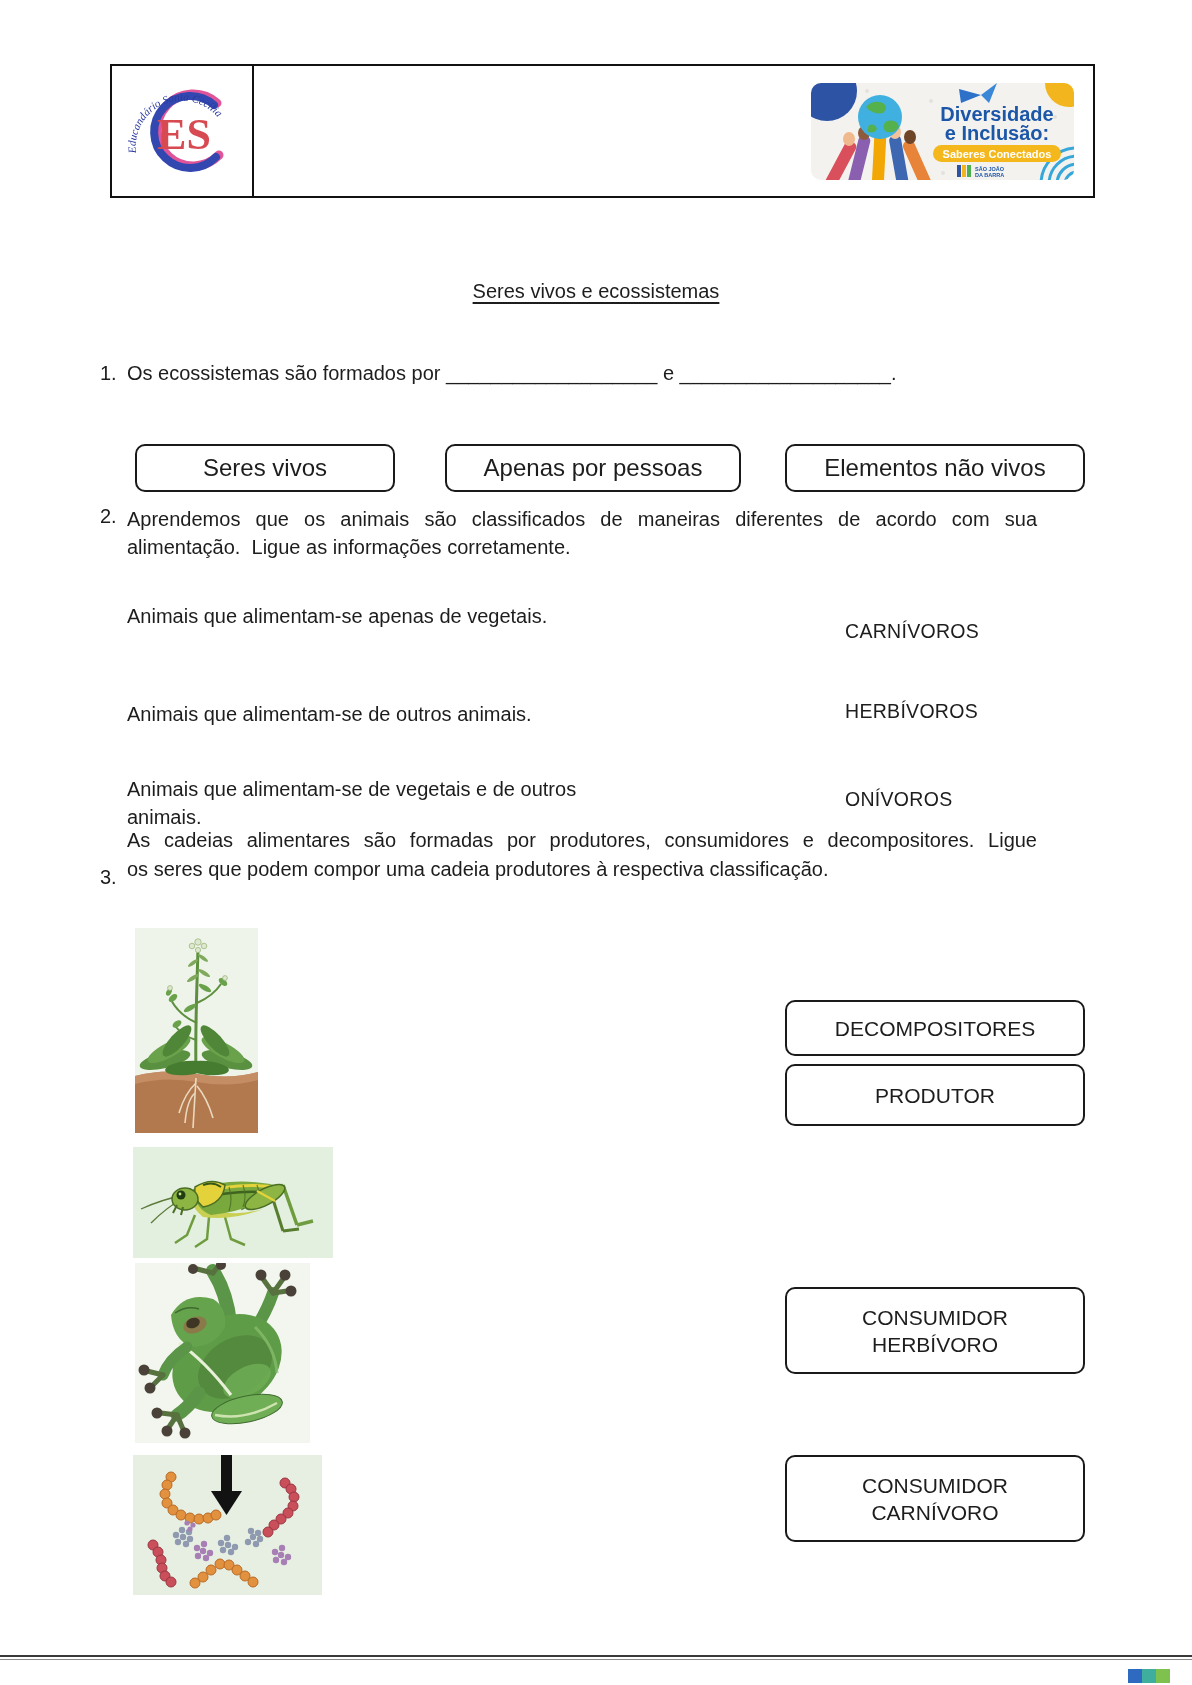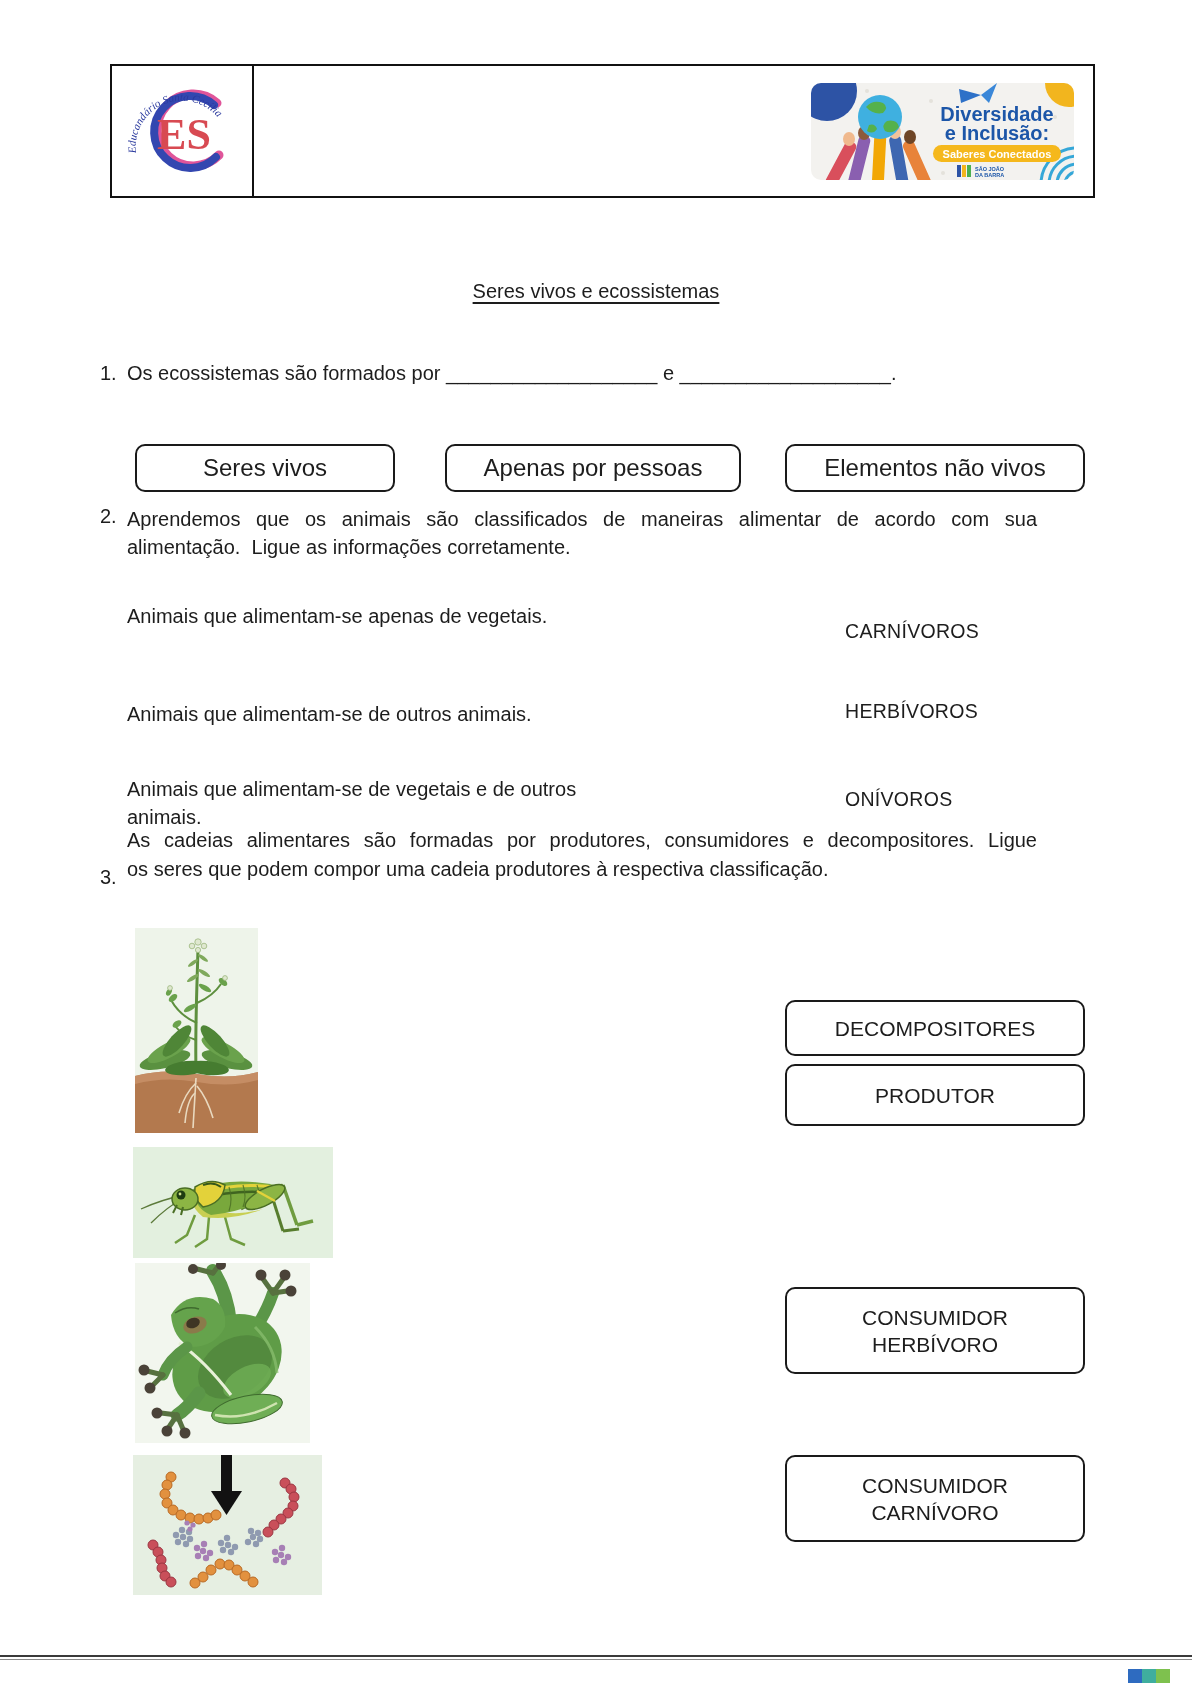--- a/index.html
+++ b/index.html
@@ -159,21 +159,21 @@
     <div class="rbox opt-box" data-name="option-box-2">
       <span data-name="option-box-2-label">Apenas por pessoas</span>
     </div>
     <div class="rbox opt-box" data-name="option-box-3">
       <span data-name="option-box-3-label">Elementos não vivos</span>
     </div>
   </div>
 
   <span class="qnum" data-name="question-2-number">2.</span>
   <div class="qtext" data-name="question-2-text">
-    <div class="jline" data-name="question-2-text-line1">Aprendemos que os animais são classificados de maneiras alimentar de acordo com sua</div>
+    <div class="jline" data-name="question-2-text-line1">Aprendemos que os animais são classificados de maneiras diferentes de acordo com sua</div>
     <div class="prewrap" data-name="question-2-text-line2">alimentação.  Ligue as informações corretamente.</div>
   </div>
   <div class="match-left" data-name="match-row-1-left">Animais que alimentam-se apenas de vegetais.</div>
   <div class="match-right" data-name="match-row-1-right">CARNÍVOROS</div>
   <div class="match-left" data-name="match-row-2-left">Animais que alimentam-se de outros animais.</div>
   <div class="match-right" data-name="match-row-2-right">HERBÍVOROS</div>
   <div class="match-left preline" data-name="match-row-3-left">Animais que alimentam-se de vegetais e de outros
 animais.</div>
   <div class="match-right" data-name="match-row-3-right">ONÍVOROS</div>
 

